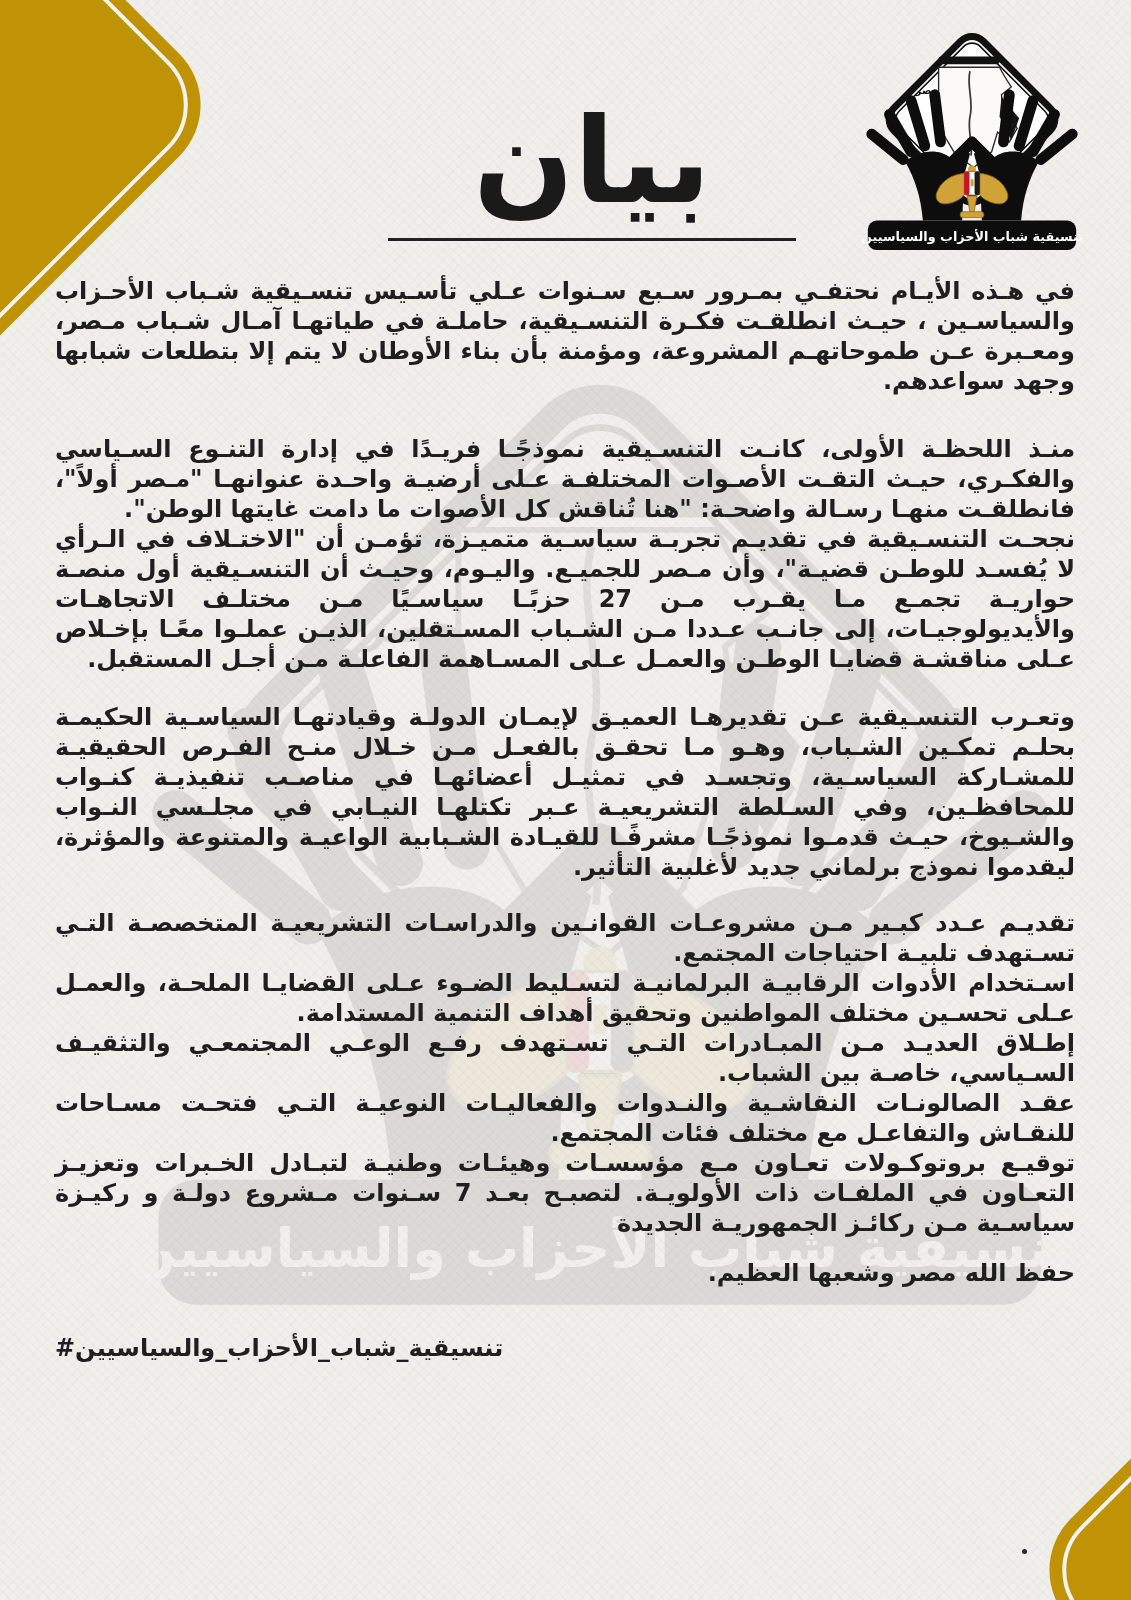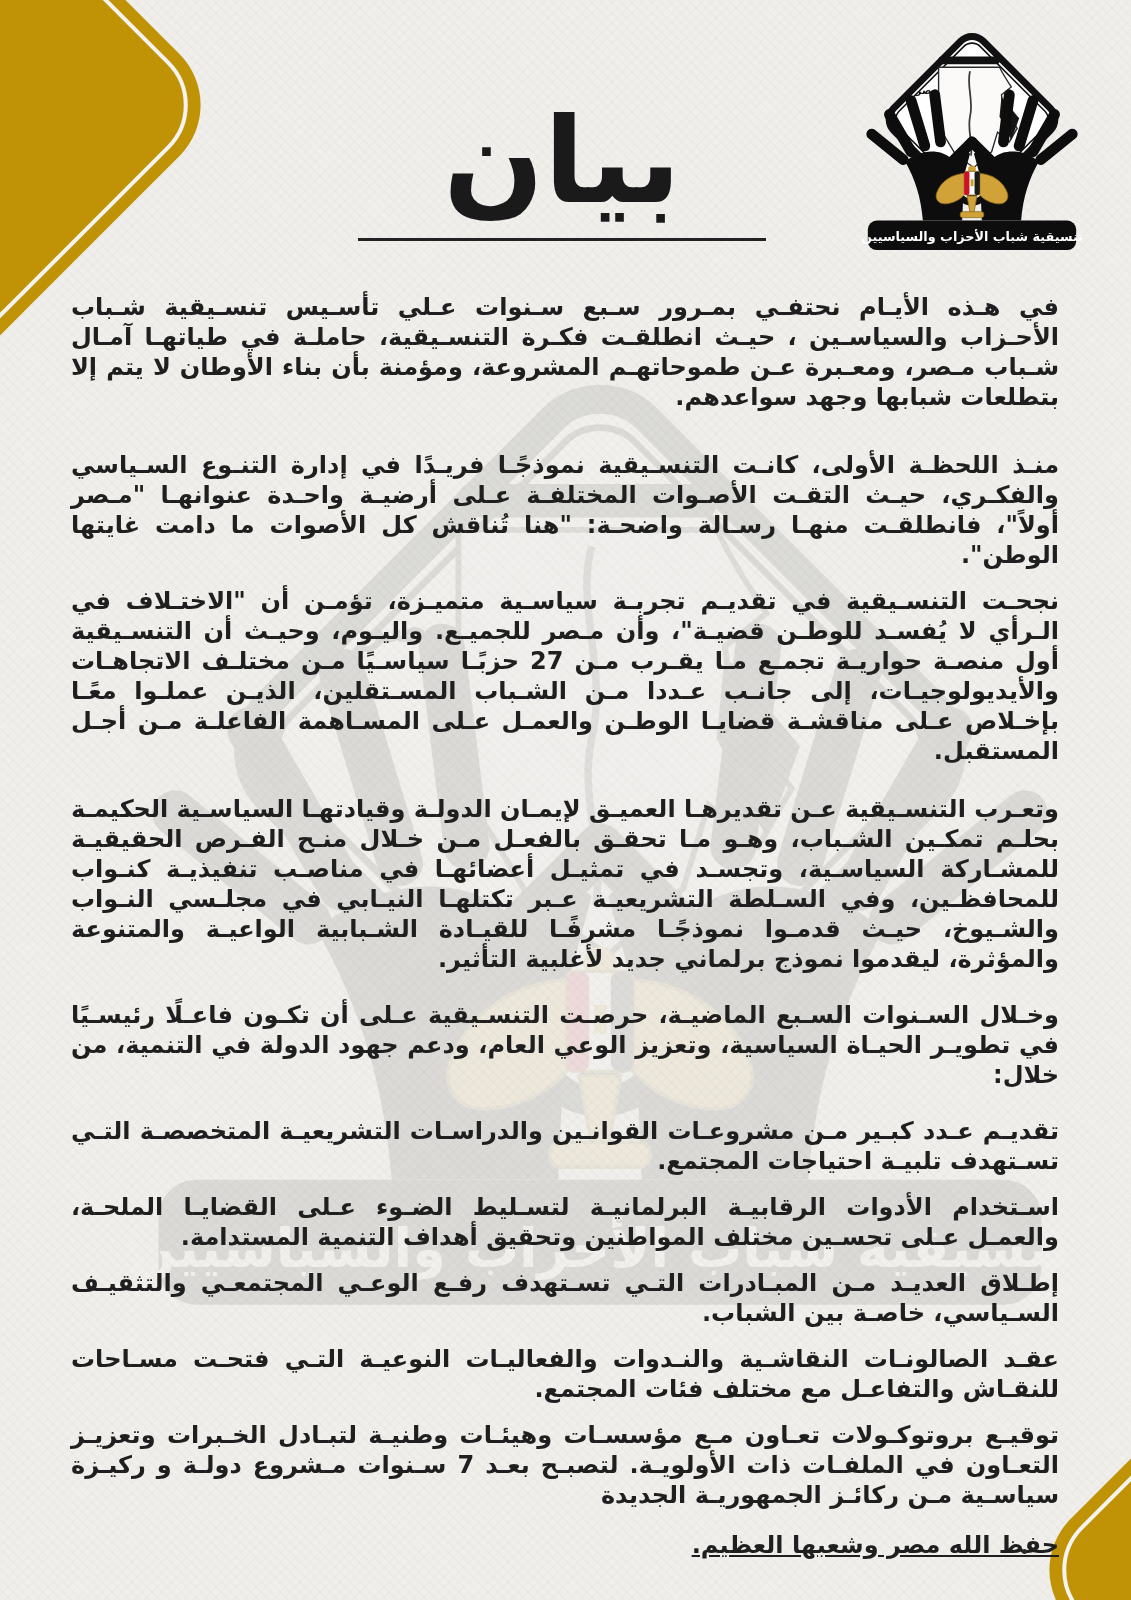--- a/index.html
+++ b/index.html
@@ -19,45 +19,45 @@
     position:absolute;width:620px;height:620px;
     background:#bf9305;border-radius:72px;transform:rotate(45deg);
   }
   .corner-gold::after{
     content:"";position:absolute;inset:12px;
     border:4px solid #f4f3f0;border-radius:62px;
   }
   .corner-tl{left:-518px;top:-205px;}
   .corner-br{left:1148px;top:1260px;}
   
-  .title-wrap{position:absolute;left:358px;top:96px;width:408px;text-align:center;}
+  .title-wrap{position:absolute;left:388px;top:96px;width:408px;text-align:center;}
   .title{
     margin:0;font-size:118px;line-height:130px;font-weight:bold;
     color:#1a1a1a;letter-spacing:0;
   }
   .title-underline{width:408px;height:3px;background:#222;margin-top:12px;}
   
   .logo{position:absolute;left:854px;top:26px;width:236px;height:226px;}
   .watermark{
     position:absolute;left:100px;top:355px;width:1000px;height:958px;
     opacity:0.085;pointer-events:none;
   }
   
   .content{
     position:absolute;left:55px;top:276px;width:1020px;
     direction:rtl;
     color:#1f1f1f;
     font-size:24px;font-weight:bold;line-height:30px;
     text-align:justify;
   }
-  .content p{margin:16px;}
+  .content p{margin:0;}
   .gap-lg{margin-top:38px !important;}
   .gap{margin-top:28px !important;}
   .gap-sm{margin-top:26px !important;}
-  .closing{margin-top:20px !important;text-align:right;text-decoration:underline;}
+  .closing{margin-top:20px !important;text-align:right;}
   .hashtag{
     margin-top:45px !important;
     direction:ltr;text-align:left;
   }
   .dot{
     position:absolute;left:1022px;top:1549px;width:5px;height:5px;
     background:#2a2a2a;border-radius:50%;
   }
 </style>
 </head>
@@ -137,21 +137,20 @@
 
   <svg class="logo" viewBox="0 0 240 230">
     <use href="#org-logo" xlink:href="#org-logo"></use>
   </svg>
 
   <main class="content">
     <p>في هـذه الأيـام نحتفـي بمـرور سـبع سـنوات عـلي تأسـيس تنسـيقية شـباب الأحـزاب والسياسـين ، حيـث انطلقـت فكـرة التنسـيقية، حاملـة في طياتهـا آمـال شـباب مـصر، ومعـبرة عـن طموحاتهـم المشروعة، ومؤمنة بأن بناء الأوطان لا يتم إلا بتطلعات شبابها وجهد سواعدهم.</p>
     <p class="gap-lg">منـذ اللحظـة الأولى، كانـت التنسـيقية نموذجًـا فريـدًا في إدارة التنـوع السـياسي والفكـري، حيـث التقـت الأصـوات المختلفـة عـلى أرضيـة واحـدة عنوانهـا "مـصر أولاً"، فانطلقـت منهـا رسـالة واضحـة: "هنا تُناقش كل الأصوات ما دامت غايتها الوطن".</p>
     <p>نجحـت التنسـيقية في تقديـم تجربـة سياسـية متميـزة، تؤمـن أن "الاختـلاف في الـرأي لا يُفسـد للوطـن قضيـة"، وأن مـصر للجميـع. واليـوم، وحيـث أن التنسـيقية أول منصـة حواريـة تجمـع مـا يقـرب مـن 27 حزبًـا سياسـيًا مـن مختلـف الاتجاهـات والأيديولوجيـات، إلى جانـب عـددا مـن الشـباب المسـتقلين، الذيـن عملـوا معًـا بإخـلاص عـلى مناقشـة قضايـا الوطـن والعمـل عـلى المسـاهمة الفاعلـة مـن أجـل المستقبل.</p>
     <p class="gap">وتعـرب التنسـيقية عـن تقديرهـا العميـق لإيمـان الدولـة وقيادتهـا السياسـية الحكيمـة بحلـم تمكـين الشـباب، وهـو مـا تحقـق بالفعـل مـن خـلال منـح الفـرص الحقيقيـة للمشـاركة السياسـية، وتجسـد في تمثيـل أعضائهـا في مناصـب تنفيذيـة كنـواب للمحافظـين، وفي السـلطة التشريعيـة عـبر تكتلهـا النيـابي في مجلـسي النـواب والشـيوخ، حيـث قدمـوا نموذجًـا مشرفًـا للقيـادة الشـبابية الواعيـة والمتنوعة والمؤثرة، ليقدموا نموذج برلماني جديد لأغلبية التأثير.</p>
-    <p class="gap-sm">وخـلال السـنوات السـبع الماضيـة، حرصـت التنسـيقية عـلى أن تكـون فاعـلًا رئيسـيًا في تطويـر الحيـاة السياسية، وتعزيز الوعي العام، ودعم جهود الدولة في التنمية، من خلال:</p>
     <p class="gap-sm">تقديـم عـدد كبـير مـن مشروعـات القوانـين والدراسـات التشريعيـة المتخصصـة التـي تسـتهدف تلبيـة احتياجات المجتمع.</p>
     <p>اسـتخدام الأدوات الرقابيـة البرلمانيـة لتسـليط الضـوء عـلى القضايـا الملحـة، والعمـل عـلى تحسـين مختلف المواطنين وتحقيق أهداف التنمية المستدامة.</p>
     <p>إطـلاق العديـد مـن المبـادرات التـي تسـتهدف رفـع الوعـي المجتمعـي والتثقيـف السـياسي، خاصـة بين الشباب.</p>
     <p>عقـد الصالونـات النقاشـية والنـدوات والفعاليـات النوعيـة التـي فتحـت مسـاحات للنقـاش والتفاعـل مع مختلف فئات المجتمع.</p>
     <p>توقيـع بروتوكـولات تعـاون مـع مؤسسـات وهيئـات وطنيـة لتبـادل الخـبرات وتعزيـز التعـاون في الملفـات ذات الأولويـة. لتصبـح بعـد 7 سـنوات مـشروع دولـة و ركيـزة سياسـية مـن ركائـز الجمهوريـة الجديدة</p>
     <p class="closing">حفظ الله مصر وشعبها العظيم.</p>
     <p class="hashtag">#تنسيقية_شباب_الأحزاب_والسياسيين</p>
   </main>
 
   <div class="dot"></div>

